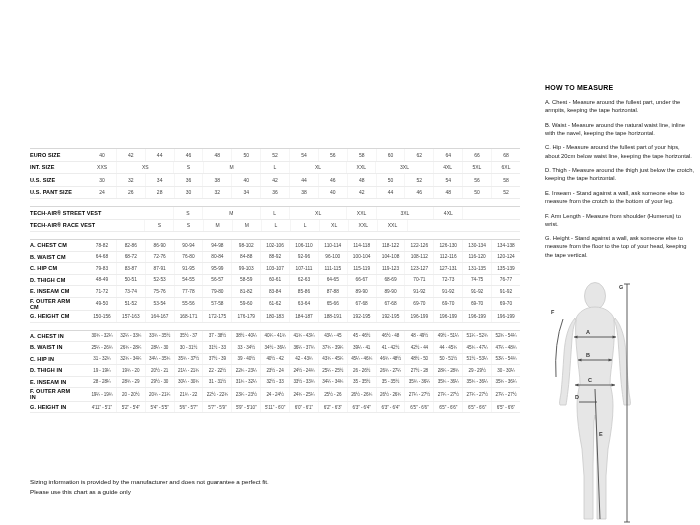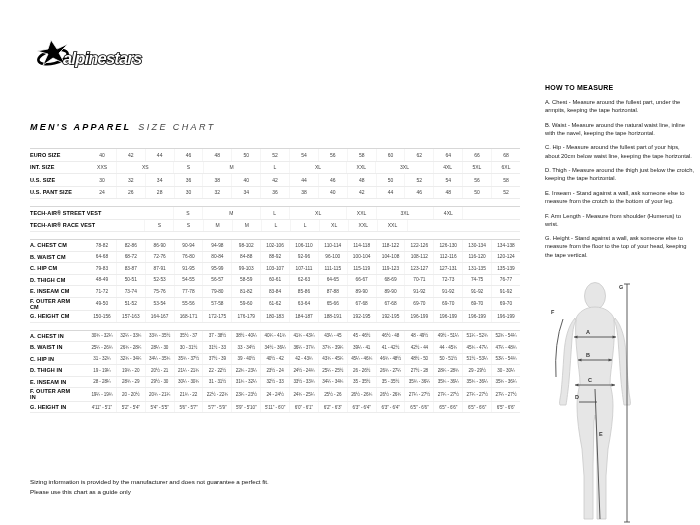--- a/index.html
+++ b/index.html
@@ -30,33 +30,21 @@
 
   .figure{position:absolute;left:550px;top:281px;}
 
   .footer{position:absolute;left:30px;top:477px;font-size:6.2px;line-height:1.55;color:#111;}
 </style>
 </head>
 <body>
 
 <div class="page" data-name="size-chart-page">
 
-  <div class="logo" data-name="alpinestars-logo">
-    <svg width="128" height="44" viewBox="0 0 128 44" data-name="alpinestars-logo-graphic">
-      <g data-name="alpinestars-star-icon">
-        <ellipse cx="17" cy="23" rx="15" ry="6.5" fill="none" stroke="#000" stroke-width="2.6" transform="rotate(-14 17 23)"></ellipse>
-        <path d="M15 6 L21 15 L32 10 L23 19 L29 30 L17 24 L7 31 L12 20 L1 17 L12 15 Z" fill="#000" stroke="#fff" stroke-width="0.8"></path>
-      </g>
-      <text x="27" y="30" font-family="Liberation Sans, sans-serif" font-size="16.5" font-weight="bold" font-style="italic" letter-spacing="-0.8" fill="#fff" stroke="#000" stroke-width="1.7" paint-order="stroke" data-name="alpinestars-logo-text">alpinestars</text>
-    </svg>
-  </div>
-
-  <div class="title" data-name="page-title">
-    <span data-name="page-title-bold">MEN'S APPAREL</span><span class="light" data-name="page-title-light">SIZE CHART</span>
-  </div>
+
 
   <div class="size-table" data-name="size-table">
       <div class="t-section" data-name="table-section-sizes">
         <div class="t-row" data-name="table-row">
           <div class="t-label" data-name="row-label">EURO SIZE</div>
           <div class="t-cells">
             <div class="t-cell" data-name="size-cell" style="flex-grow: 1;">40</div>
             <div class="t-cell" data-name="size-cell" style="flex-grow: 1;">42</div>
             <div class="t-cell" data-name="size-cell" style="flex-grow: 1;">44</div>
             <div class="t-cell" data-name="size-cell" style="flex-grow: 1;">46</div>

